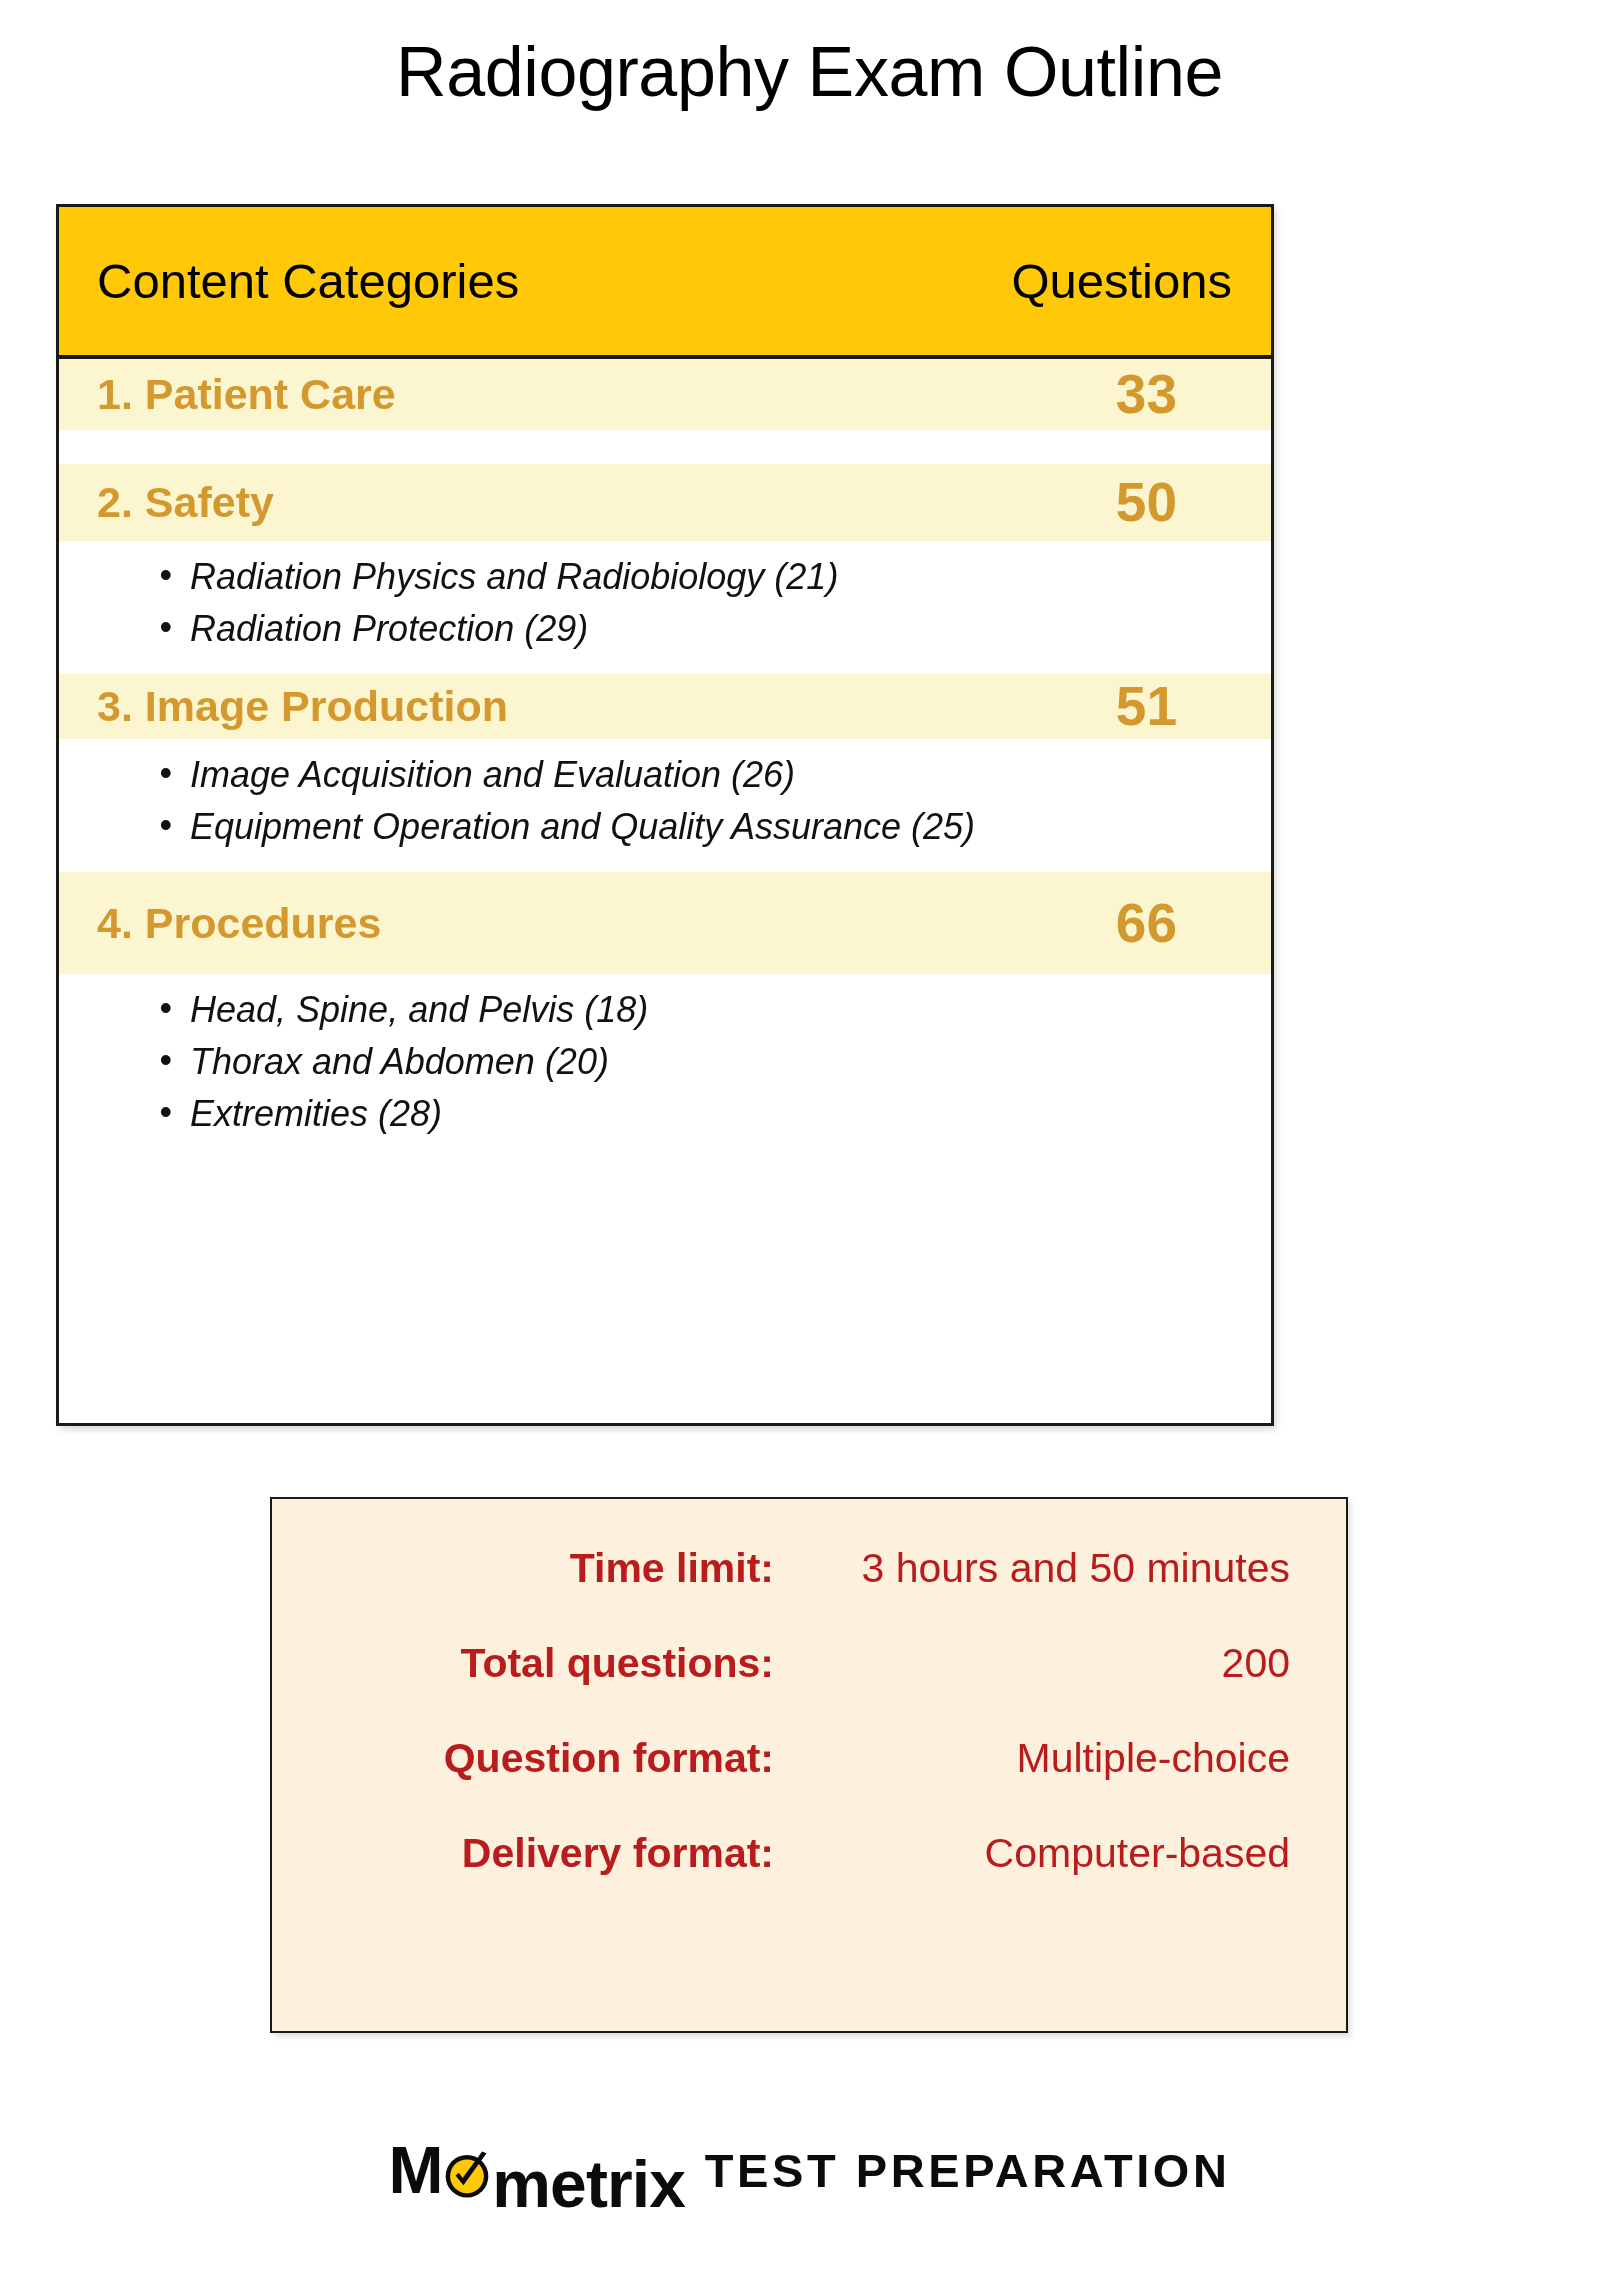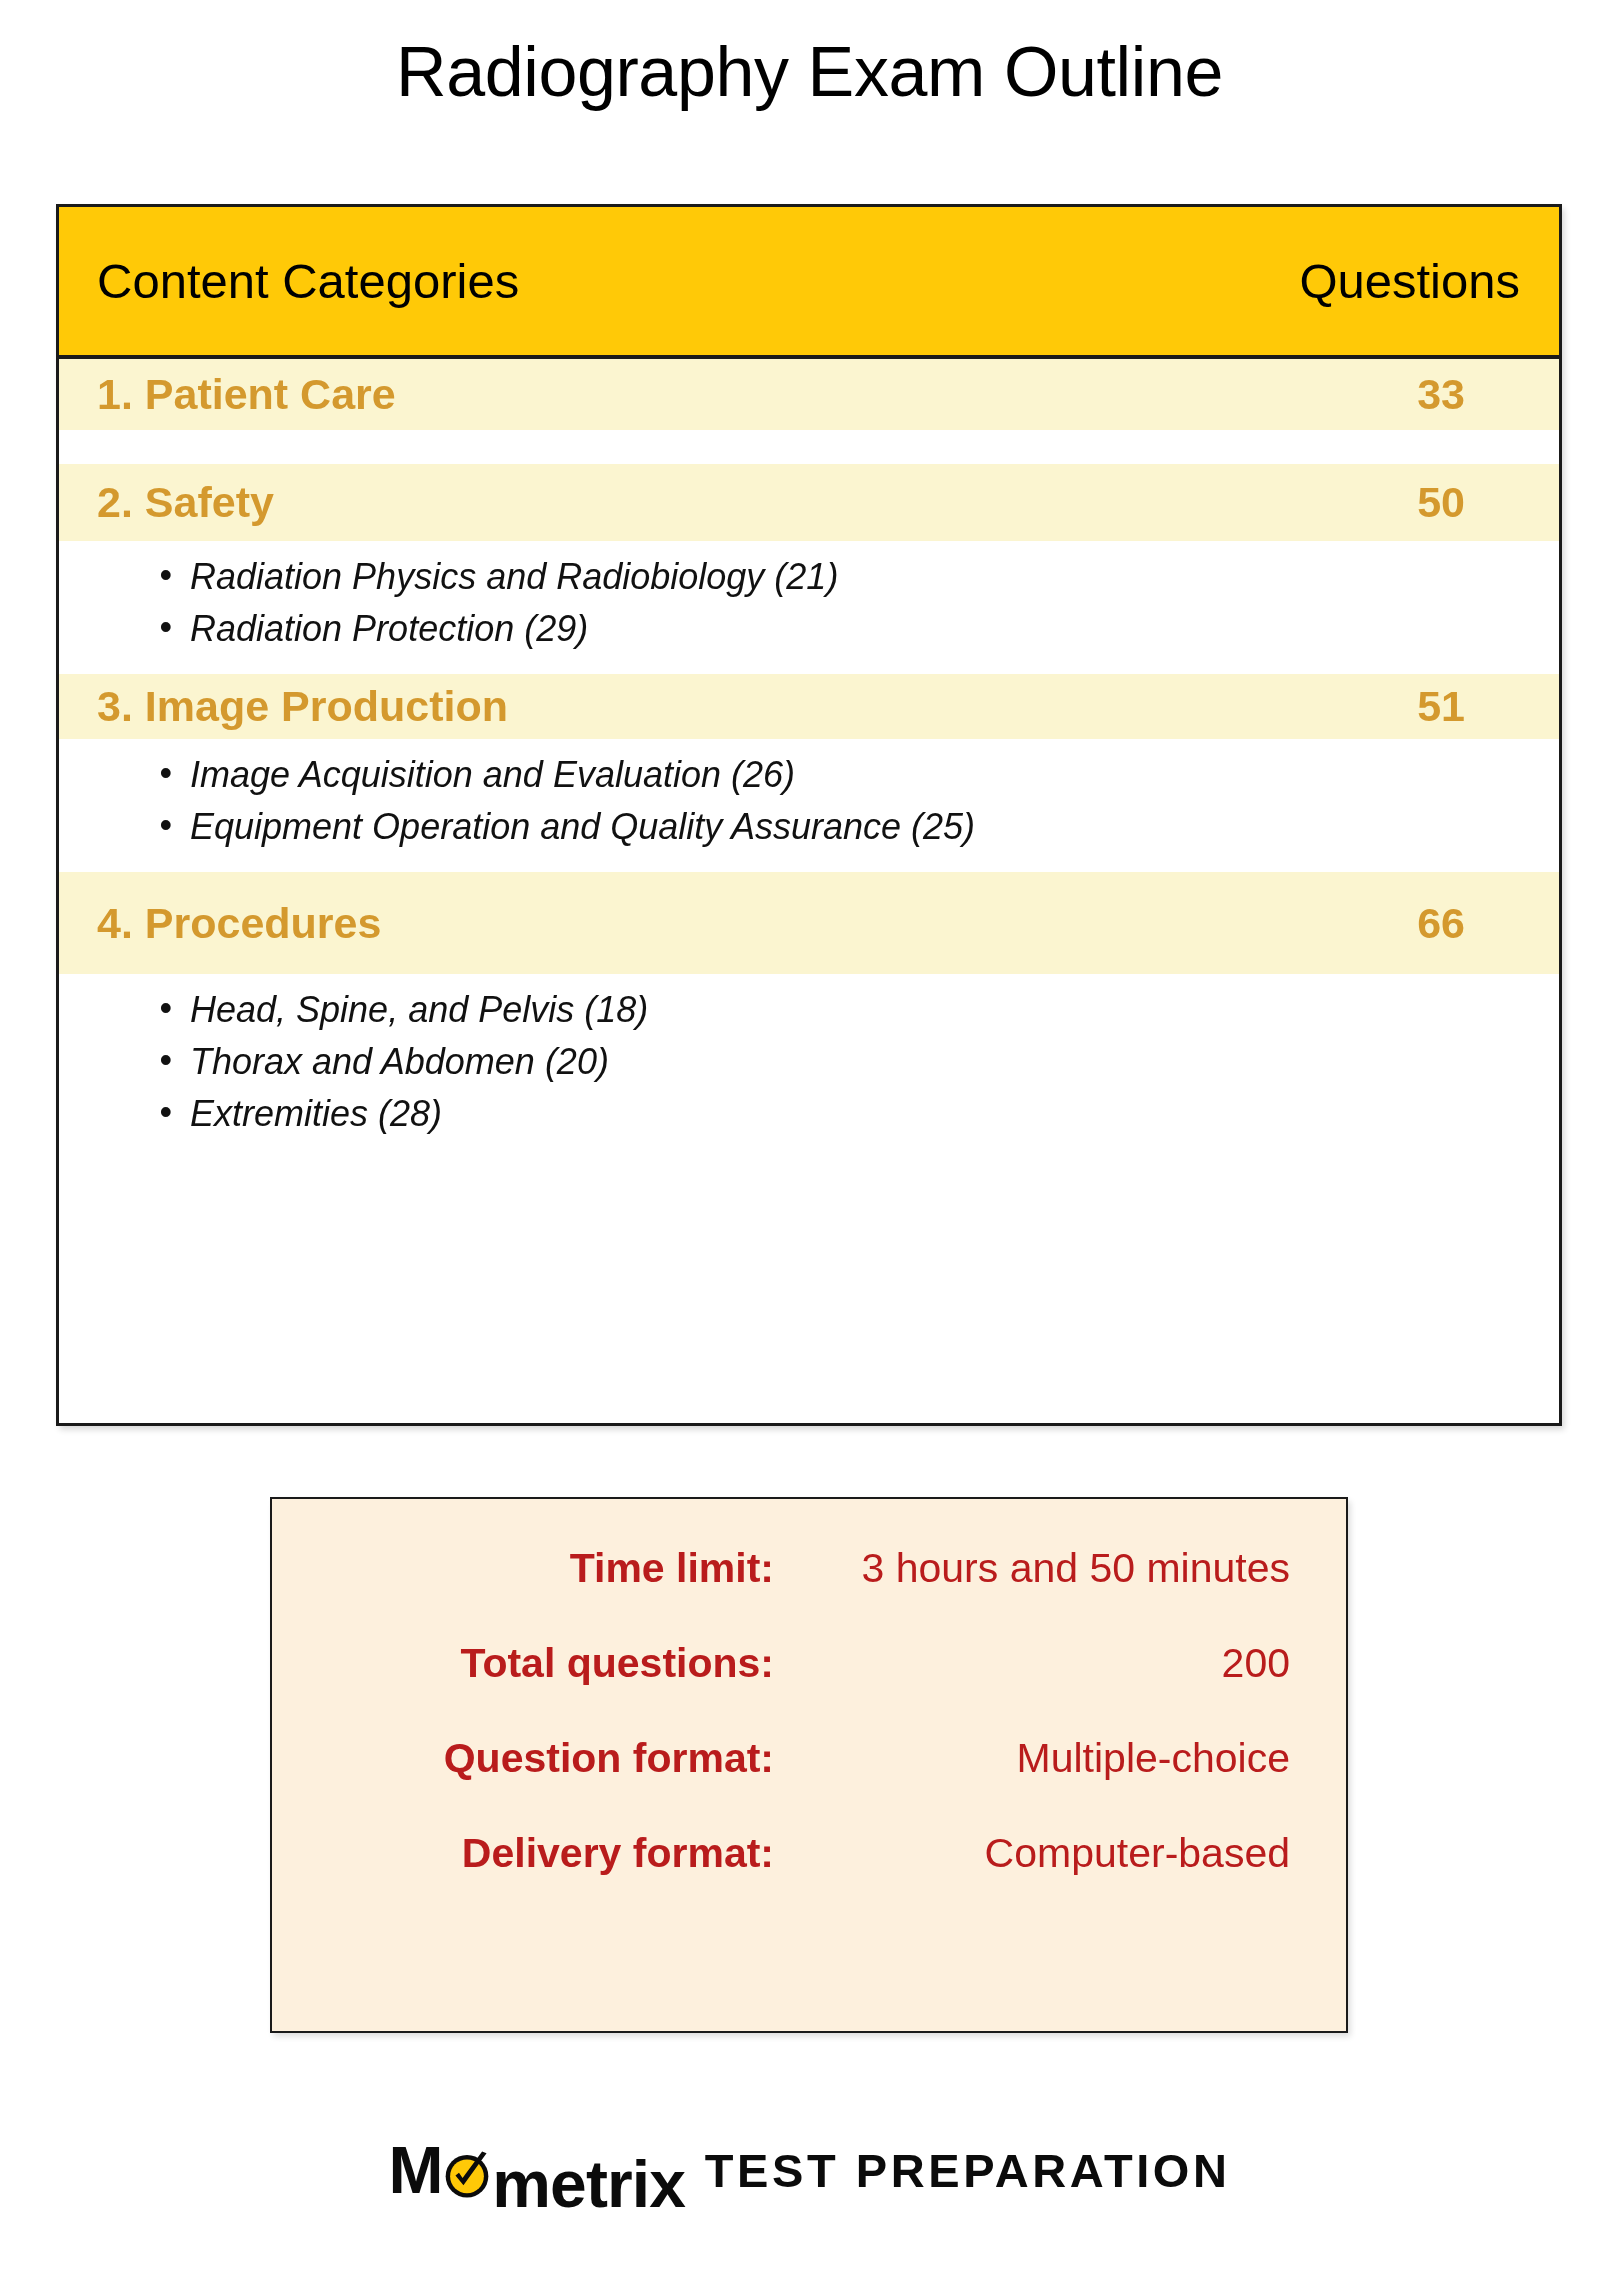--- a/index.html
+++ b/index.html
@@ -27,21 +27,21 @@
     color: #000000;
     letter-spacing: -0.4px;
     line-height: 1.15;
   }
 
   
   .outline-table {
     position: absolute;
     left: 56px;
     top: 204px;
-    width: 1506px;
+    width: 1218px;
     height: 1222px;
     box-sizing: border-box;
     border: 3.6px solid #1a1a1a;
     background: #ffffff;
     box-shadow: 2.7px 3.6px 6.3px rgba(0,0,0,0.16);
     overflow: hidden;
   }
 
   .table-head {
     height: 152px;
@@ -75,21 +75,21 @@
     color: #D4992E;
     font-weight: bold;
   }
   .cat-row .cat-name {
     flex: 1 1 auto;
     font-size: 43px;
     line-height: 1;
   }
   .cat-row .cat-count {
     flex: 0 0 auto;
-    font-size: 43px;
+    font-size: 55px;
     line-height: 1;
     text-align: left;
   }
 
   .sub-block {
     background: #ffffff;
     box-sizing: border-box;
     padding: 16px 0 5.4px 97px;
   }
   .sub-item {

